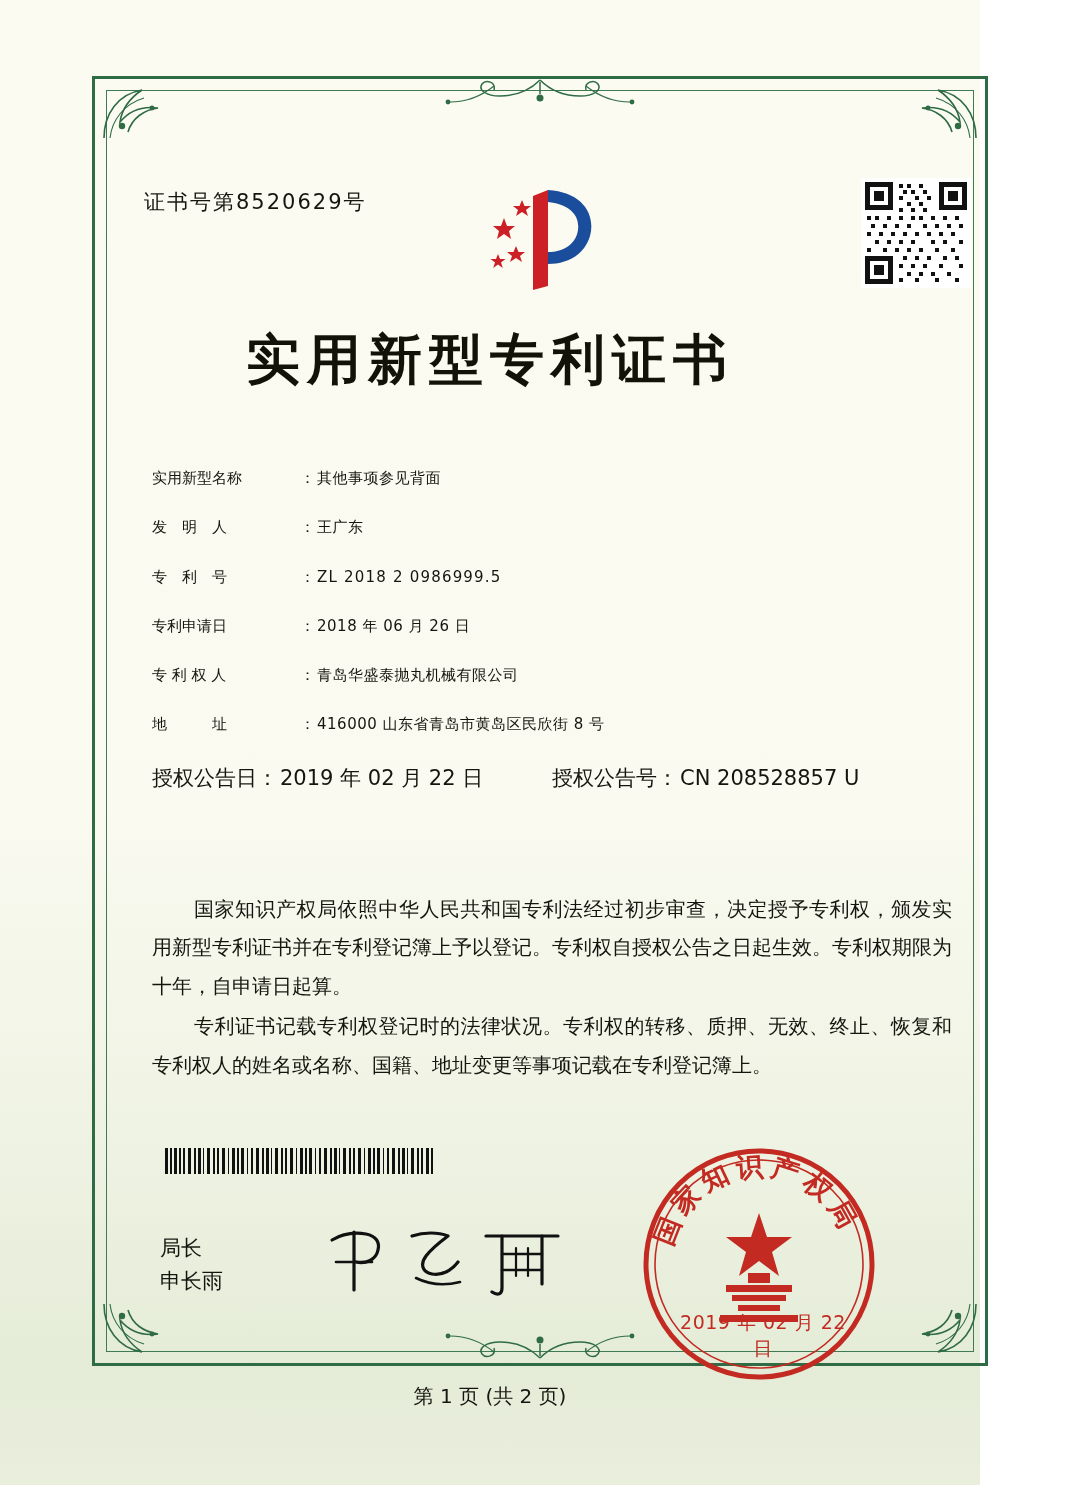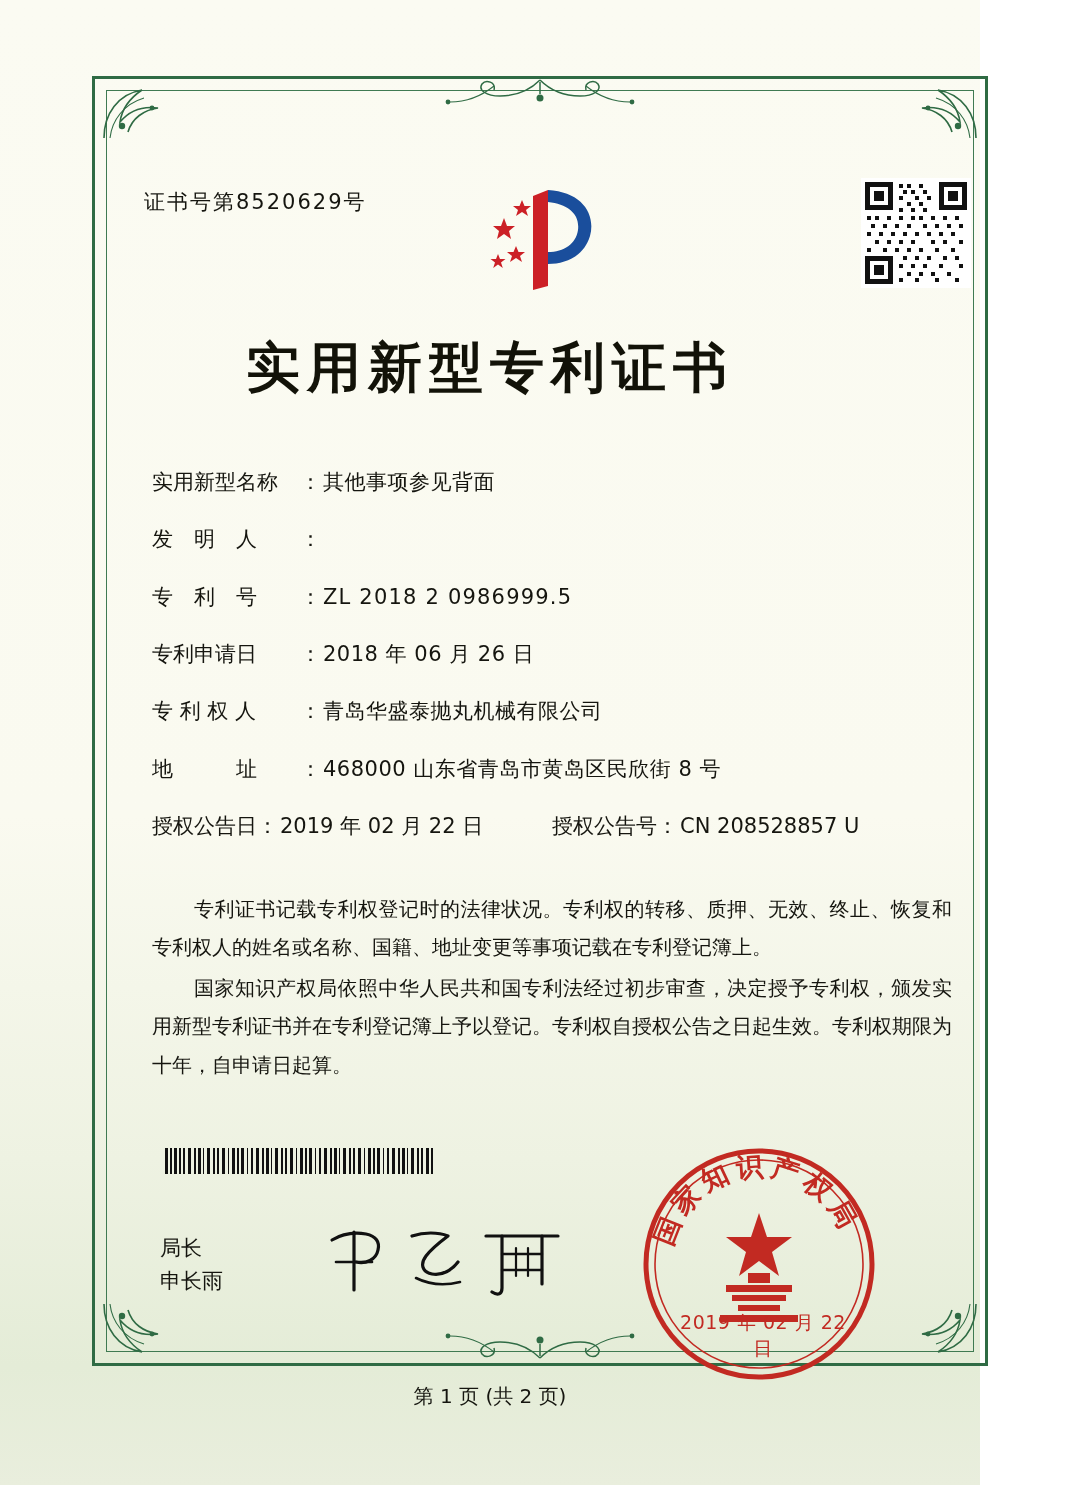--- a/index.html
+++ b/index.html
@@ -86,40 +86,40 @@
 
   .qr {
     position: absolute;
     left: 861px; top: 178px;
     width: 110px; height: 110px;
   }
   .qr svg { display:block; width:100%; height:100%; }
 
   .main-title {
     position: absolute;
-    left: 0; right: 0; top: 332px;
+    left: 0; right: 0; top: 324px;
     text-align: center;
     font-size: 54px;
     font-weight: bold;
     letter-spacing: 7px;
     color: #121208;
     font-family: "DejaVu Sans", "Liberation Sans", sans-serif;
   }
 
   
   .fields {
     position: absolute;
     left: 152px; top: 468px;
     width: 800px;
   }
   .field-row {
     display: flex;
     align-items: baseline;
     margin-bottom: 29px;
-    font-size: 21px;
+    font-size: 15px;
     color: #15150f;
     line-height: 1.35;
   }
   .field-label {
     width: 148px;
     flex: none;
     letter-spacing: 0px;
     white-space: nowrap;
   }
   .field-sep { flex: none; margin-right: 2px; }
@@ -393,20 +393,21 @@
 
     <div class="field-row">
       <span class="field-label">实用新型名称</span>
       <span class="field-sep">：</span>
       <span class="field-value">其他事项参见背面</span>
     </div>
 
     <div class="field-row">
       <span class="field-label">发　明　人</span>
       <span class="field-sep">：</span>
+      <span class="field-value">王广东</span>
     </div>
 
     <div class="field-row">
       <span class="field-label">专　利　号</span>
       <span class="field-sep">：</span>
       <span class="field-value mono">ZL 2018 2 0986999.5</span>
     </div>
 
     <div class="field-row">
       <span class="field-label">专利申请日</span>
@@ -416,41 +417,41 @@
 
     <div class="field-row">
       <span class="field-label">专 利 权 人</span>
       <span class="field-sep">：</span>
       <span class="field-value">青岛华盛泰抛丸机械有限公司</span>
     </div>
 
     <div class="field-row">
       <span class="field-label">地　　　址</span>
       <span class="field-sep">：</span>
-      <span class="field-value">468000  山东省青岛市黄岛区民欣街 8 号</span>
+      <span class="field-value">416000  山东省青岛市黄岛区民欣街 8 号</span>
     </div>
 
     <div class="row-two">
       <span class="left-part">
         <span class="lbl">授权公告日</span>
         <span class="field-sep">：</span>
         <span>2019 年 02 月 22 日</span>
       </span>
       <span class="right-part">
         <span class="lbl">授权公告号</span>
         <span class="field-sep">：</span>
         <span class="mono">CN 208528857 U</span>
       </span>
     </div>
 
   </div>
 
   <div class="para-block">
+    <p class="para">国家知识产权局依照中华人民共和国专利法经过初步审查，决定授予专利权，颁发实用新型专利证书并在专利登记簿上予以登记。专利权自授权公告之日起生效。专利权期限为十年，自申请日起算。</p>
     <p class="para">专利证书记载专利权登记时的法律状况。专利权的转移、质押、无效、终止、恢复和专利权人的姓名或名称、国籍、地址变更等事项记载在专利登记簿上。</p>
-    <p class="para">国家知识产权局依照中华人民共和国专利法经过初步审查，决定授予专利权，颁发实用新型专利证书并在专利登记簿上予以登记。专利权自授权公告之日起生效。专利权期限为十年，自申请日起算。</p>
   </div>
 
   <div class="barcode">
     <svg viewBox="0 0 270 26" shape-rendering="crispEdges">
       <rect width="270" height="26" fill="transparent"></rect>
       <g fill="#111">
         <rect x="0" y="0" width="3" height="26"></rect>
           <rect x="5" y="0" width="1.6" height="26"></rect>
         <rect x="9" y="0" width="3" height="26"></rect>
           <rect x="14" y="0" width="1.6" height="26"></rect>

